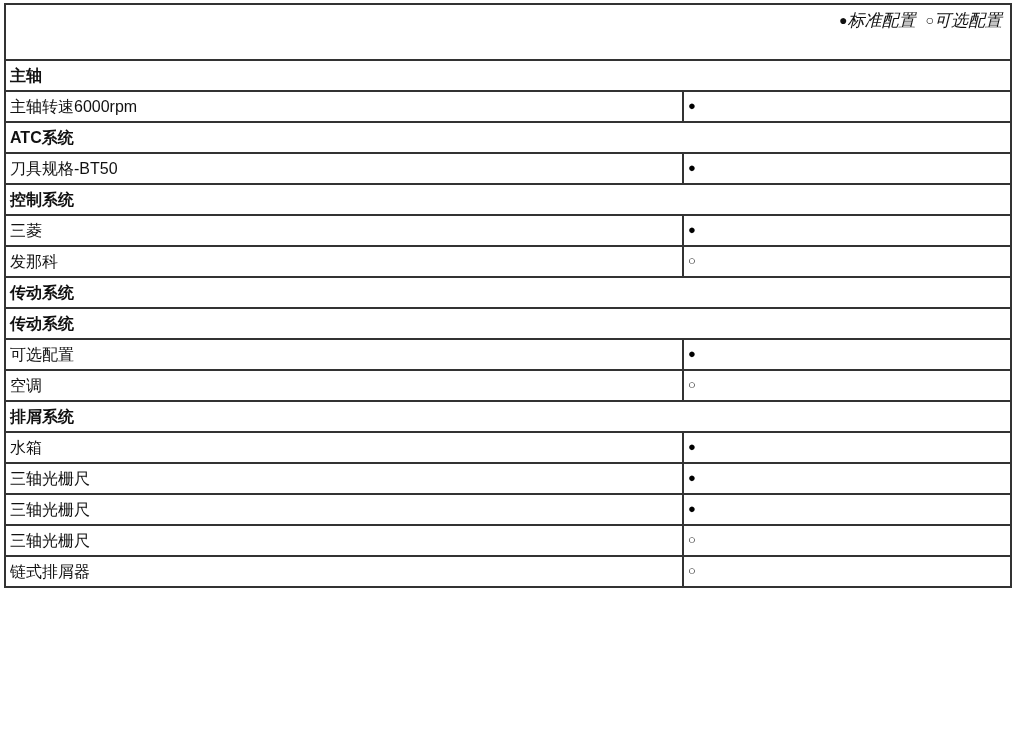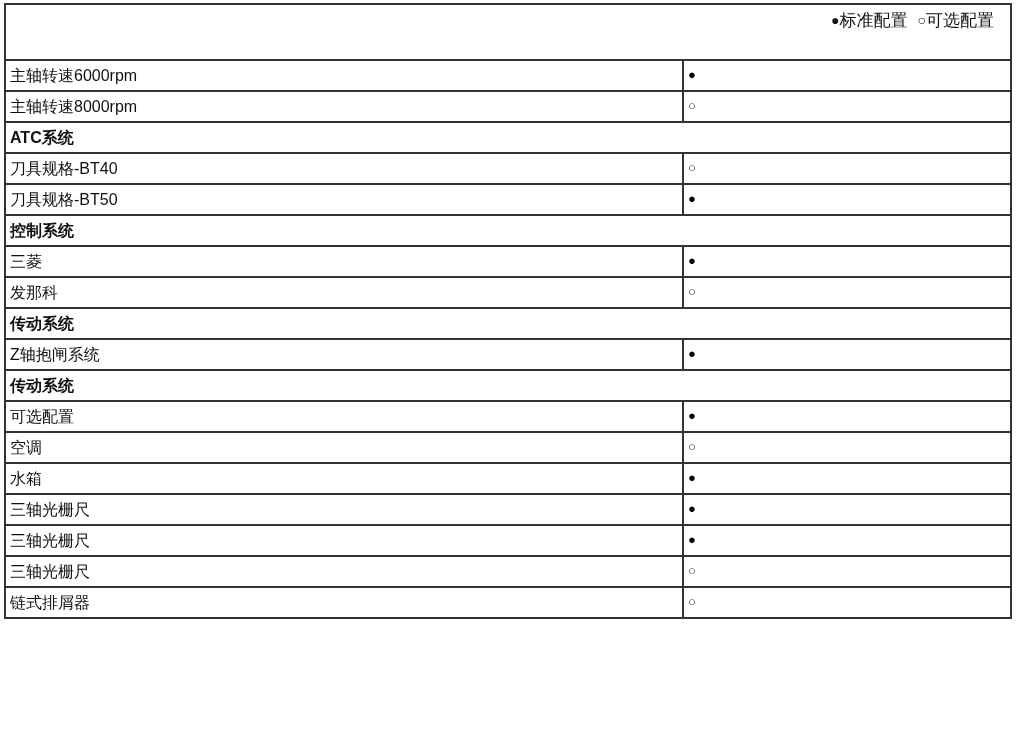--- a/index.html
+++ b/index.html
@@ -34,22 +34,23 @@
     height: 27px;
     white-space: nowrap;
     overflow: hidden;
     vertical-align: middle;
   }
   tr.legend-row td {
     height: 46px;
     vertical-align: top;
     text-align: right;
     padding-top: 7px;
-    padding-right: 16px;
+    padding-right: 8px;
     font-size: 17px;
+    font-style: italic;
   }
   .legend-symbol {
     font-size: 14px;
     vertical-align: 1px;
   }
   .legend-group + .legend-group {
     margin-left: 10px;
   }
   td.section-cell {
     font-weight: bold;
@@ -70,34 +71,29 @@
       <col>
     </colgroup>
     <tbody>
       <tr class="legend-row">
         <td colspan="2">
           <span class="legend-group"><span class="legend-symbol">●</span><span>标准配置</span></span><span class="legend-group"><span class="legend-symbol">○</span><span>可选配置</span></span>
         </td>
       </tr>
 
       <tr>
+        <td colspan="2" class="section-cell">主轴</td>
+      </tr>
+      <tr>
         <td>主轴转速6000rpm</td>
         <td class="mark-cell">●</td>
-      </tr>
-      <tr>
-        <td>主轴转速8000rpm</td>
-        <td class="mark-cell">○</td>
       </tr>
 
       <tr>
         <td colspan="2" class="section-cell">ATC系统</td>
-      </tr>
-      <tr>
-        <td>刀具规格-BT40</td>
-        <td class="mark-cell">○</td>
       </tr>
       <tr>
         <td>刀具规格-BT50</td>
         <td class="mark-cell">●</td>
       </tr>
 
       <tr>
         <td colspan="2" class="section-cell">控制系统</td>
       </tr>
       <tr>
@@ -105,37 +101,36 @@
         <td class="mark-cell">●</td>
       </tr>
       <tr>
         <td>发那科</td>
         <td class="mark-cell">○</td>
       </tr>
 
       <tr>
         <td colspan="2" class="section-cell">传动系统</td>
       </tr>
-      <tr>
-        <td>Z轴抱闸系统</td>
-        <td class="mark-cell">●</td>
-      </tr>
 
       <tr>
         <td colspan="2" class="section-cell">传动系统</td>
       </tr>
       <tr>
         <td>可选配置</td>
         <td class="mark-cell">●</td>
       </tr>
       <tr>
         <td>空调</td>
         <td class="mark-cell">○</td>
       </tr>
 
+      <tr>
+        <td colspan="2" class="section-cell">排屑系统</td>
+      </tr>
       <tr>
         <td>水箱</td>
         <td class="mark-cell">●</td>
       </tr>
       <tr>
         <td>三轴光栅尺</td>
         <td class="mark-cell">●</td>
       </tr>
       <tr>
         <td>三轴光栅尺</td>

